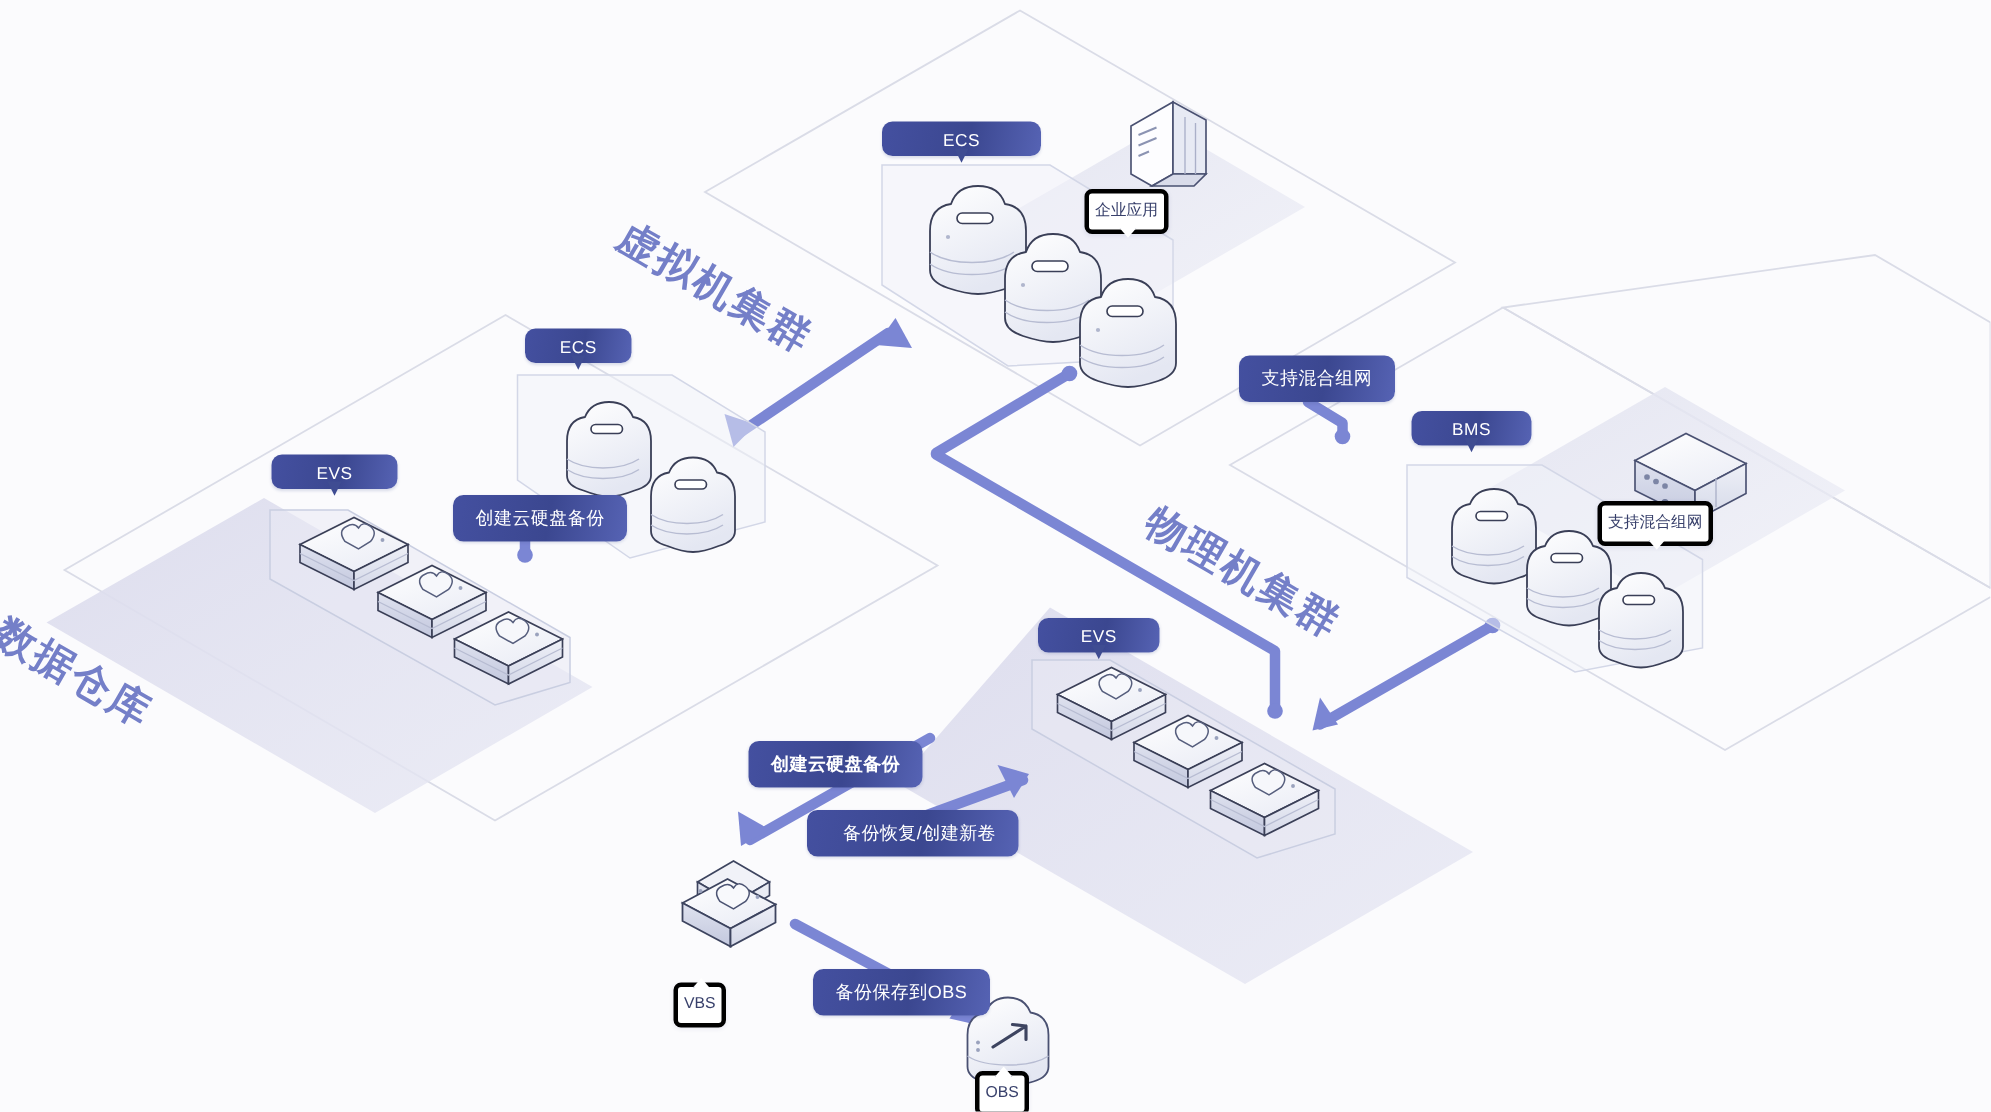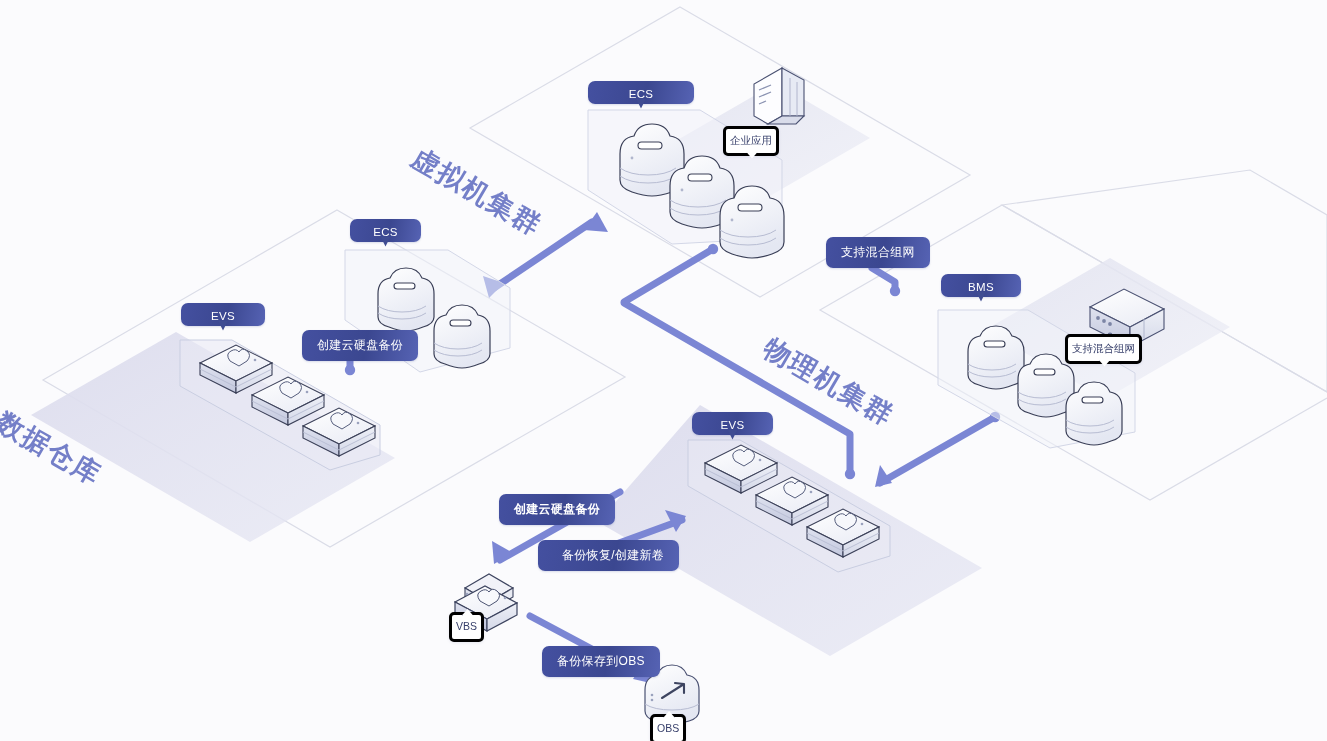--- a/index.html
+++ b/index.html
@@ -393,21 +393,21 @@
 <div class="wlabel" style="left:723px;top:126px;">
   <span>企业应用</span>
   <span class="wtail"></span>
 </div>
 
 <div class="wlabel" style="left:1065px;top:334px;">
   <span>支持混合组网</span>
   <span class="wtail"></span>
 </div>
 
-<div class="wlabel up" style="left:449px;top:612px;">
+<div class="wlabel up" style="left:449px;top:655px;">
   <span>VBS</span>
   <span class="wtail"></span>
 </div>
 
 <div class="wlabel up" style="left:650px;top:714px;">
   <span>OBS</span>
   <span class="wtail"></span>
 </div>
 
 </div>

